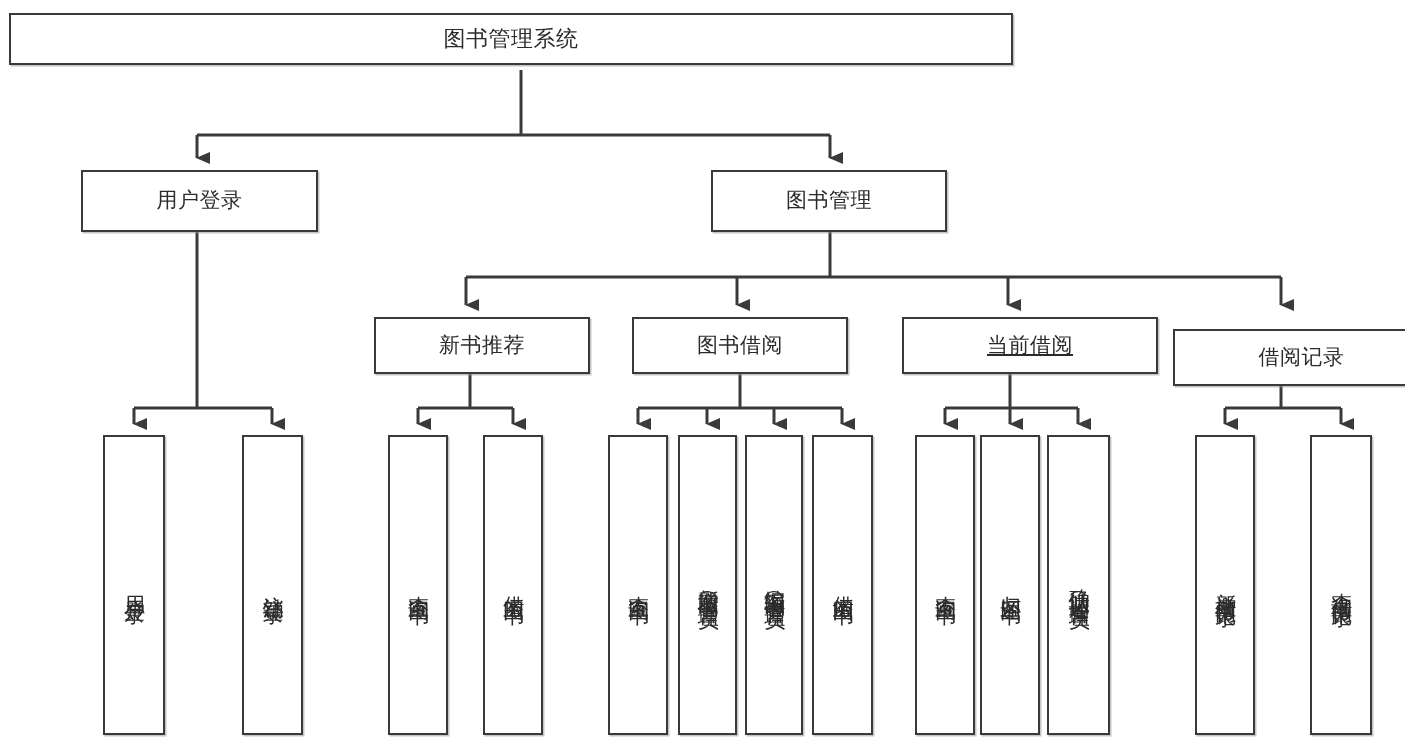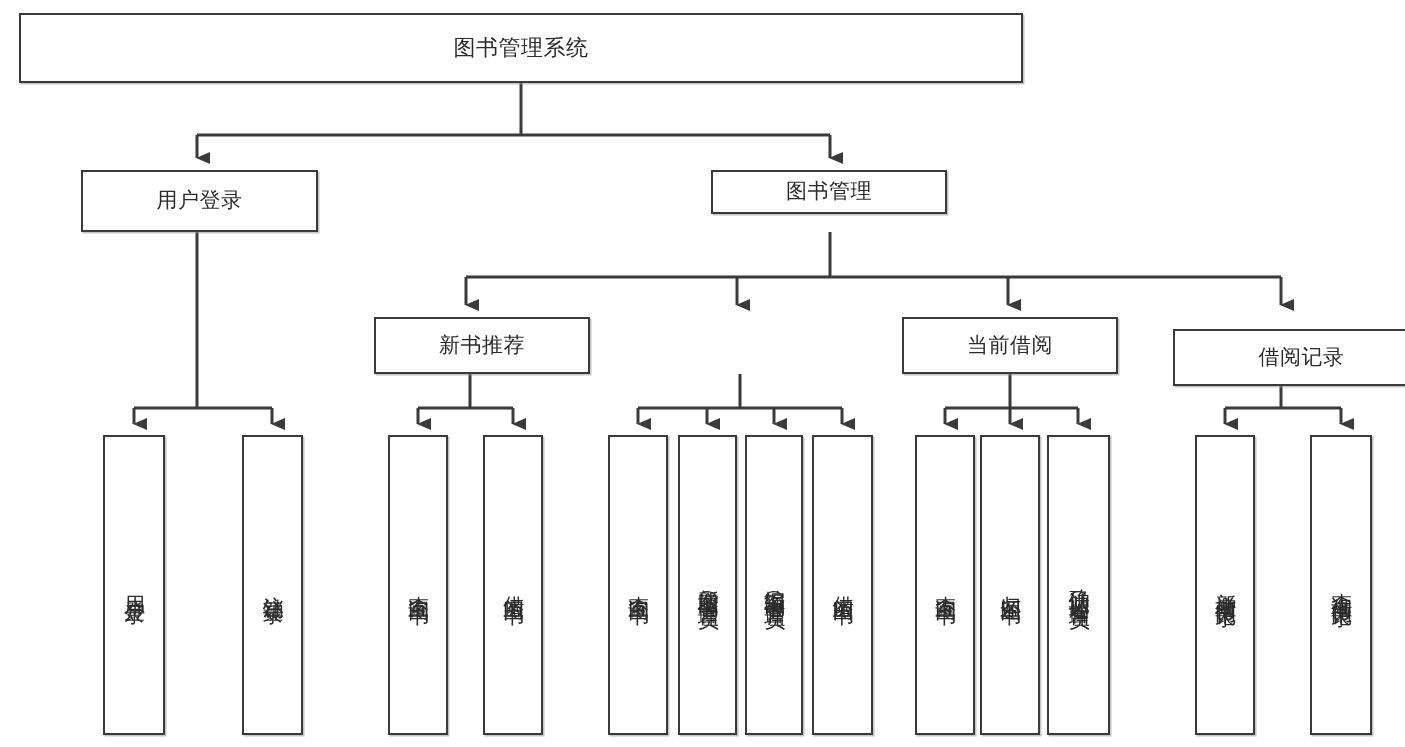--- a/index.html
+++ b/index.html
@@ -114,35 +114,38 @@
       <path d="M 1010 408 L 1010 424" marker-end="url(#arrowdown)"></path>
       <path d="M 1078 408 L 1078 424" marker-end="url(#arrowdown)"></path>
 
       <path d="M 1281 374 L 1281 408"></path>
       <path d="M 1225 408 L 1341 408"></path>
       <path d="M 1225 408 L 1225 424" marker-end="url(#arrowdown)"></path>
       <path d="M 1341 408 L 1341 424" marker-end="url(#arrowdown)"></path>
     </g>
   </svg>
 
-  <div class="node horizontal root" style="left:19px; top:13px; width:1004px; height:70px;">
+  <div class="node horizontal root" style="left:9px; top:13px; width:1004px; height:52px;">
     <span class="label">图书管理系统</span>
   </div>
 
   <div class="node horizontal" style="left:81px; top:170px; width:237px; height:62px;">
     <span class="label">用户登录</span>
   </div>
-  <div class="node horizontal" style="left:711px; top:170px; width:236px; height:44px;">
+  <div class="node horizontal" style="left:711px; top:170px; width:236px; height:62px;">
     <span class="label">图书管理</span>
   </div>
 
   <div class="node horizontal" style="left:374px; top:317px; width:216px; height:57px;">
     <span class="label">新书推荐</span>
   </div>
-  <div class="node horizontal" style="left:902px; top:317px; width:216px; height:57px;">
+  <div class="node horizontal" style="left:632px; top:317px; width:216px; height:57px;">
+    <span class="label">图书借阅</span>
+  </div>
+  <div class="node horizontal" style="left:902px; top:317px; width:256px; height:57px;text-decoration:underline;">
     <span class="label">当前借阅</span>
   </div>
   <div class="node horizontal" style="left:1173px; top:317px; width:257px; height:57px;margin-top:12px;">
     <span class="label">借阅记录</span>
   </div>
 
   <div class="node vertical" style="left:103px; top:435px; width:62px; height:300px;">
     <span class="label">用户登录</span>
   </div>
   <div class="node vertical" style="left:242px; top:435px; width:61px; height:300px;">

